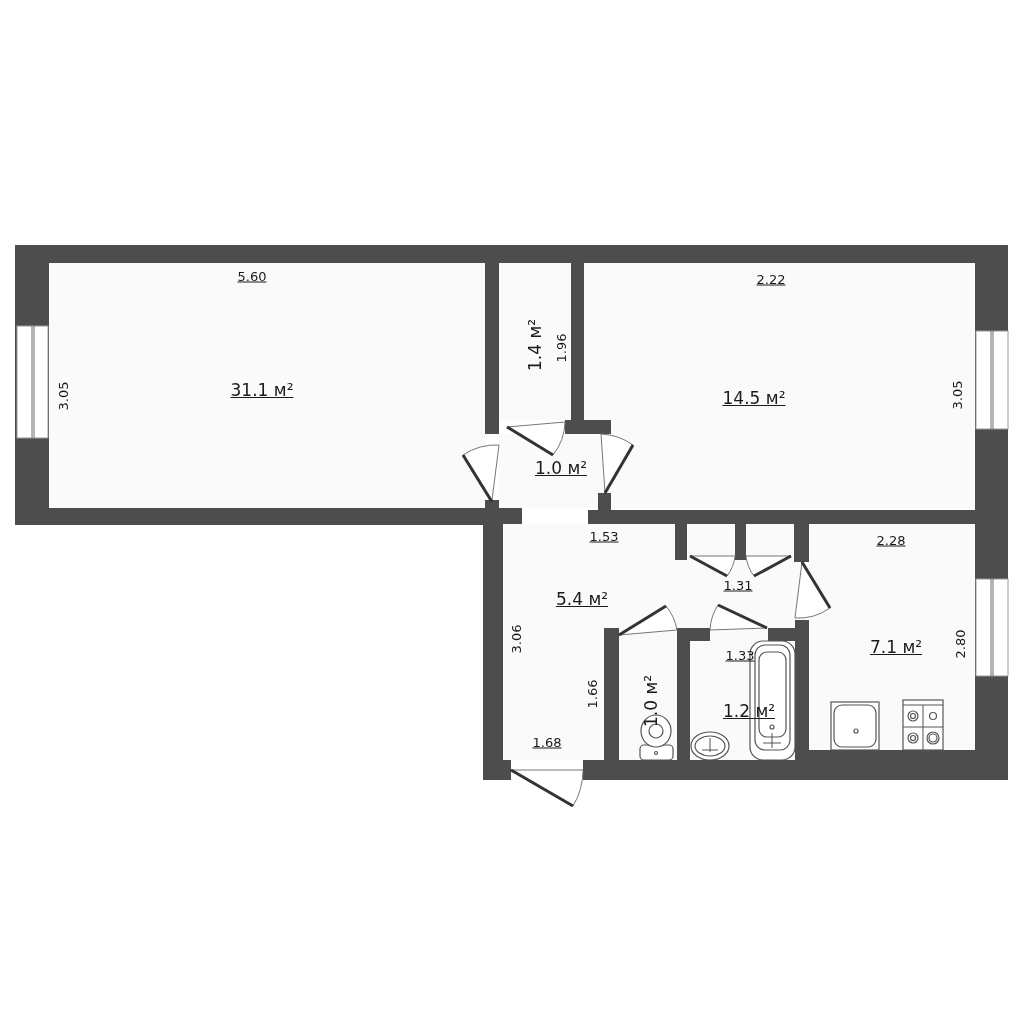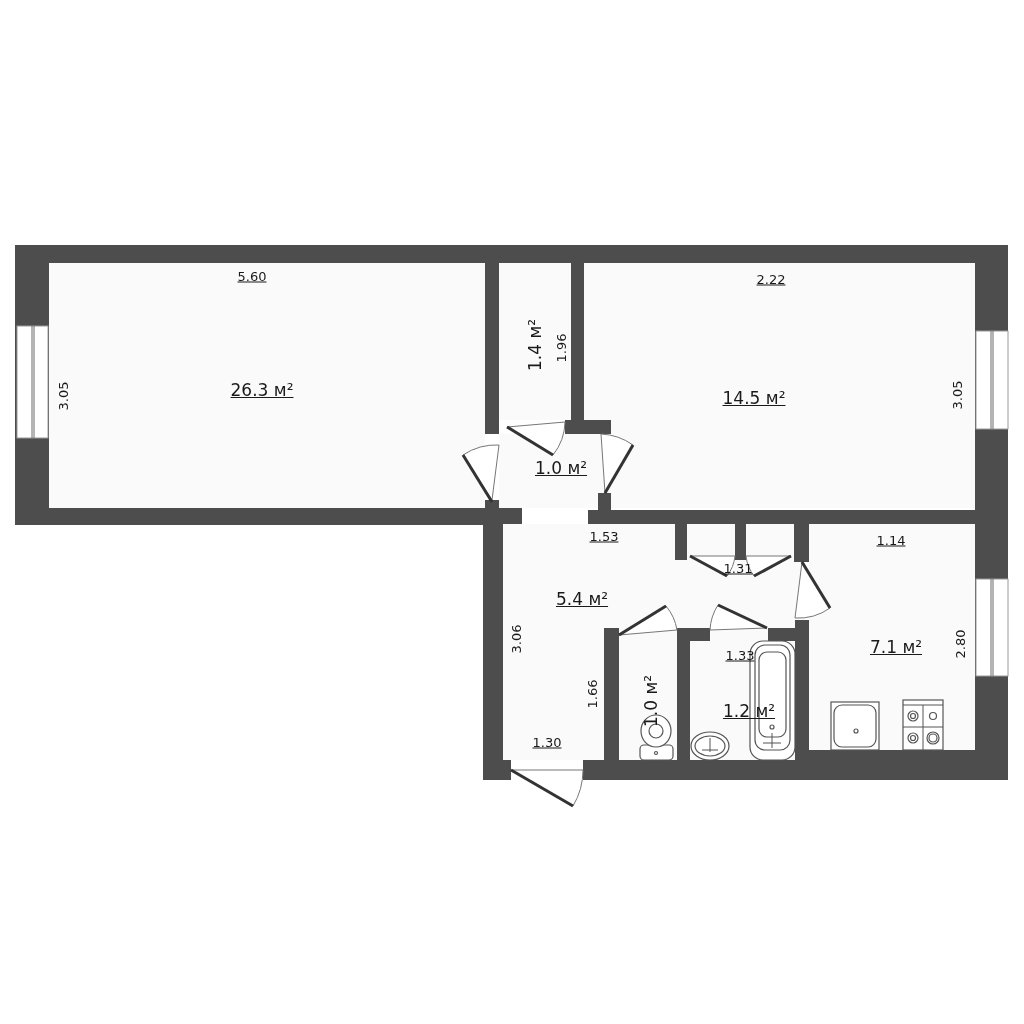--- a/index.html
+++ b/index.html
@@ -148,40 +148,40 @@
     <circle class="fix" cx="913" cy="716" r="5"></circle>
       <circle class="fix" cx="913" cy="716" r="2.5"></circle>
     <circle class="fix" cx="933" cy="716" r="3.5"></circle>
     <circle class="fix" cx="913" cy="738" r="5"></circle>
       <circle class="fix" cx="913" cy="738" r="2.5"></circle>
     <circle class="fix" cx="933" cy="738" r="6"></circle>
       <circle class="fix" cx="933" cy="738" r="4"></circle>
   </g>
 </svg>
 
-<div class="lbl area ctr" style="left:262px;top:390px">26.3 м²</div>
+<div class="lbl area ctr" style="left:262px;top:390px">31.1 м²</div>
 <div class="lbl dim ctr" style="left:252px;top:276px">5.60</div>
 <div class="lbl dim rot" style="left:63px;top:396px">3.05</div>
 
 <div class="lbl area rot" style="left:535px;top:345px">1.4 м²</div>
 <div class="lbl dim rot" style="left:561px;top:348px">1.96</div>
 
 <div class="lbl area ctr" style="left:561px;top:468px">1.0 м²</div>
 
 <div class="lbl area ctr" style="left:754px;top:398px">14.5 м²</div>
 <div class="lbl dim ctr" style="left:771px;top:279px">2.22</div>
 <div class="lbl dim rot" style="left:957px;top:395px">3.05</div>
 
 <div class="lbl area ctr" style="left:582px;top:599px">5.4 м²</div>
 <div class="lbl dim ctr" style="left:604px;top:536px">1.53</div>
 <div class="lbl dim rot" style="left:516px;top:639px">3.06</div>
-<div class="lbl dim ctr" style="left:547px;top:742px">1.30</div>
+<div class="lbl dim ctr" style="left:547px;top:742px">1.68</div>
 <div class="lbl dim rot" style="left:592px;top:694px">1.66</div>
-<div class="lbl dim ctr" style="left:738px;top:568px">1.31</div>
+<div class="lbl dim ctr" style="left:738px;top:585px">1.31</div>
 
 <div class="lbl area rot" style="left:651px;top:701px">1.0 м²</div>
 
 <div class="lbl area ctr" style="left:749px;top:711px">1.2 м²</div>
 <div class="lbl dim ctr" style="left:740px;top:655px">1.33</div>
 
 <div class="lbl area ctr" style="left:896px;top:647px">7.1 м²</div>
-<div class="lbl dim ctr" style="left:891px;top:540px">1.14</div>
+<div class="lbl dim ctr" style="left:891px;top:540px">2.28</div>
 <div class="lbl dim rot" style="left:960px;top:644px">2.80</div>
 
 </body></html>

